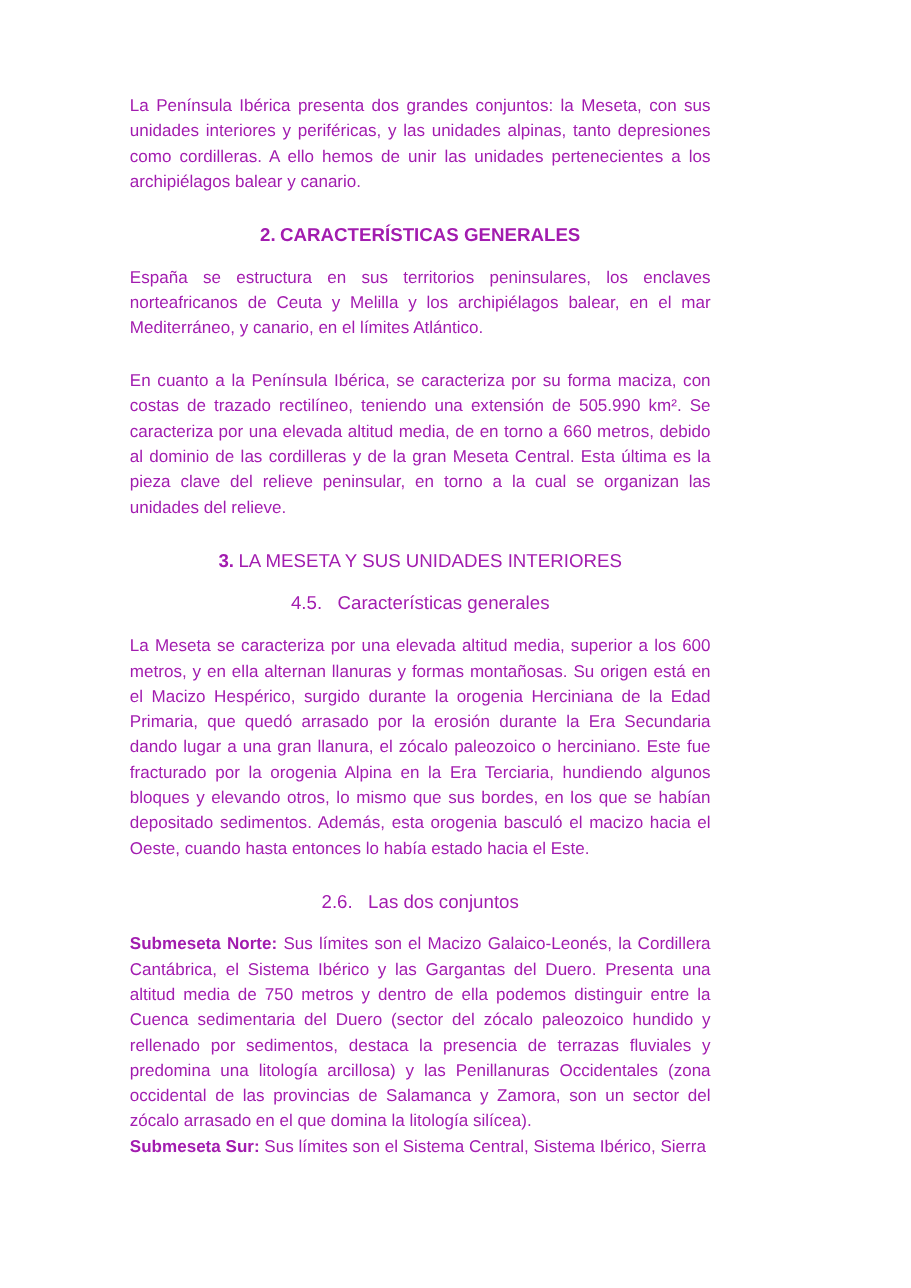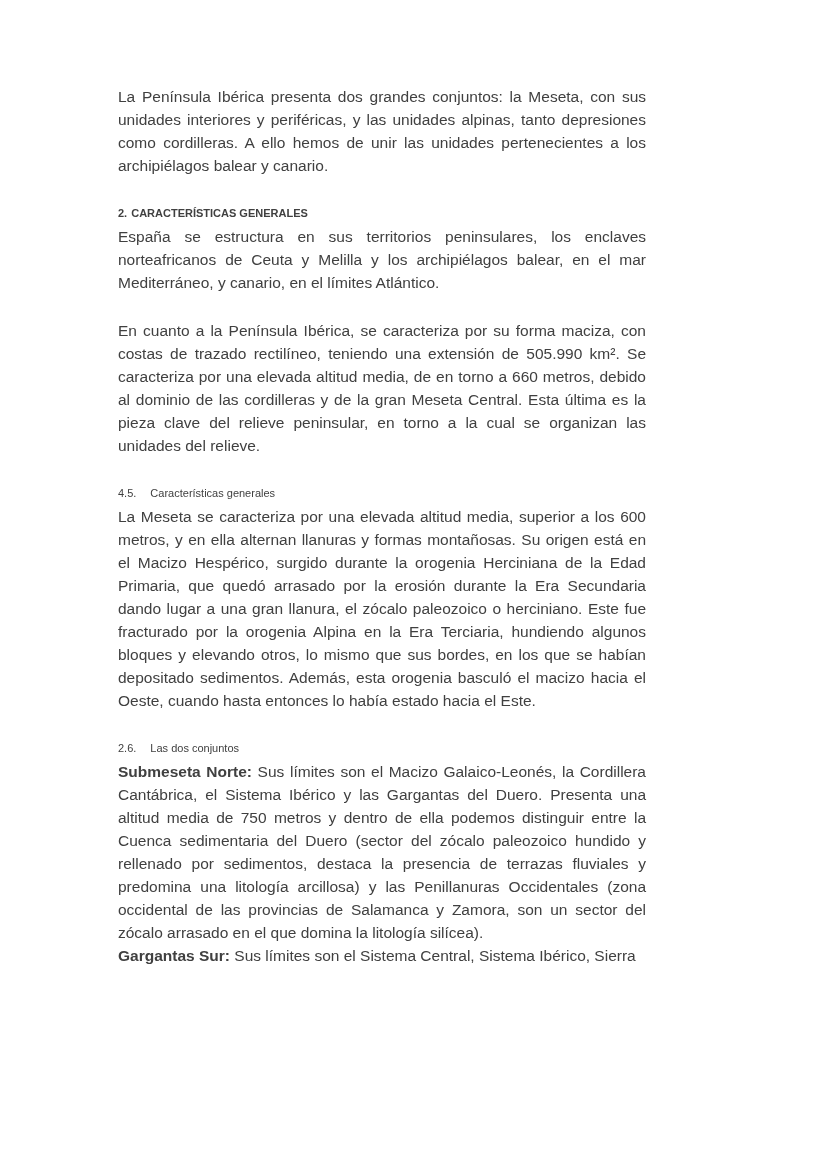--- a/index.html
+++ b/index.html
@@ -11,35 +11,35 @@
     position: relative;
     width: 764px;
     height: 1171px;
     box-sizing: border-box;
     padding: 85px 118px 0 118px;
     background: #ffffff;
     overflow: hidden;
     font-family: "Liberation Sans", sans-serif;
     font-size: 15.5px;
     line-height: 23px;
-    color: #404040;
+    color: #a21caf;
   }
   .para {
     margin: 0;
     text-align: justify;
   }
   .gap {
     margin-bottom: 25px;
   }
   .heading {
-    margin: 0;
-    font-size: 11px;
+    margin: 16px;
+    font-size: 17px;
     line-height: 23px;
     font-weight: normal;
-    text-align: left;
+    text-align: center;
   }
   .heading.bold-all .h-num,
   .heading.bold-all .h-title {
     font-weight: bold;
   }
   .heading.bold-num .h-num {
     font-weight: bold;
   }
   .h-num {
     margin-right: 4px;
@@ -59,33 +59,36 @@
   <p class="para gap">La Península Ibérica presenta dos grandes conjuntos: la Meseta, con sus unidades interiores y periféricas, y las unidades alpinas, tanto depresiones como cordilleras. A ello hemos de unir las unidades pertenecientes a los archipiélagos balear y canario.</p>
 
   <h2 class="heading bold-all">
     <span class="h-num">2.</span><span class="h-title">CARACTERÍSTICAS GENERALES</span>
   </h2>
 
   <p class="para gap">España se estructura en sus territorios peninsulares, los enclaves norteafricanos de Ceuta y Melilla y los archipiélagos balear, en el mar Mediterráneo, y canario, en el límites Atlántico.</p>
 
   <p class="para gap">En cuanto a la Península Ibérica, se caracteriza por su forma maciza, con costas de trazado rectilíneo, teniendo una extensión de 505.990 km². Se caracteriza por una elevada altitud media, de en torno a 660 metros, debido al dominio de las cordilleras y de la gran Meseta Central. Esta última es la pieza clave del relieve peninsular, en torno a la cual se organizan las unidades del relieve.</p>
 
+  <h2 class="heading bold-num gap">
+    <span class="h-num">3.</span><span class="h-title">LA MESETA Y SUS UNIDADES INTERIORES</span>
+  </h2>
 
   <h3 class="heading">
     <span class="h-num wide">4.5.</span><span class="h-title">Características generales</span>
   </h3>
 
   <p class="para gap">La Meseta se caracteriza por una elevada altitud media, superior a los 600 metros, y en ella alternan llanuras y formas montañosas. Su origen está en el Macizo Hespérico, surgido durante la orogenia Herciniana de la Edad Primaria, que quedó arrasado por la erosión durante la Era Secundaria dando lugar a una gran llanura, el zócalo paleozoico o herciniano. Este fue fracturado por la orogenia Alpina en la Era Terciaria, hundiendo algunos bloques y elevando otros, lo mismo que sus bordes, en los que se habían depositado sedimentos. Además, esta orogenia basculó el macizo hacia el Oeste, cuando hasta entonces lo había estado hacia el Este.</p>
 
   <h3 class="heading">
     <span class="h-num wide">2.6.</span><span class="h-title">Las dos conjuntos</span>
   </h3>
 
 
   <p class="para">
     <span class="lead-bold">Submeseta Norte:</span><span> Sus límites son el Macizo Galaico-Leonés, la Cordillera Cantábrica, el Sistema Ibérico y las Gargantas del Duero. Presenta una altitud media de 750 metros y dentro de ella podemos distinguir entre la Cuenca sedimentaria del Duero (sector del zócalo paleozoico hundido y rellenado por sedimentos, destaca la presencia de terrazas fluviales y predomina una litología arcillosa) y las Penillanuras Occidentales (zona occidental de las provincias de Salamanca y Zamora, son un sector del zócalo arrasado en el que domina la litología silícea).</span>
   </p>
 
   <p class="para">
-    <span class="lead-bold">Gargantas Sur:</span><span> Sus límites son el Sistema Central, Sistema Ibérico, Sierra</span>
+    <span class="lead-bold">Submeseta Sur:</span><span> Sus límites son el Sistema Central, Sistema Ibérico, Sierra</span>
   </p>
 
 </div>
 
 </body></html>

